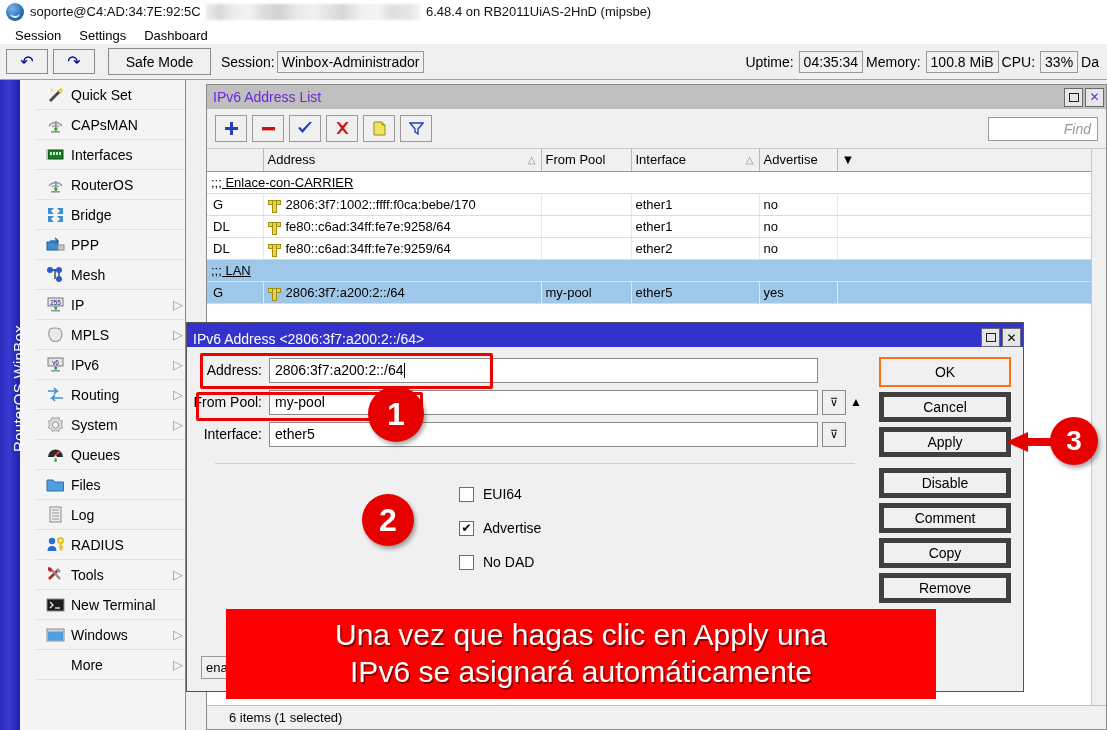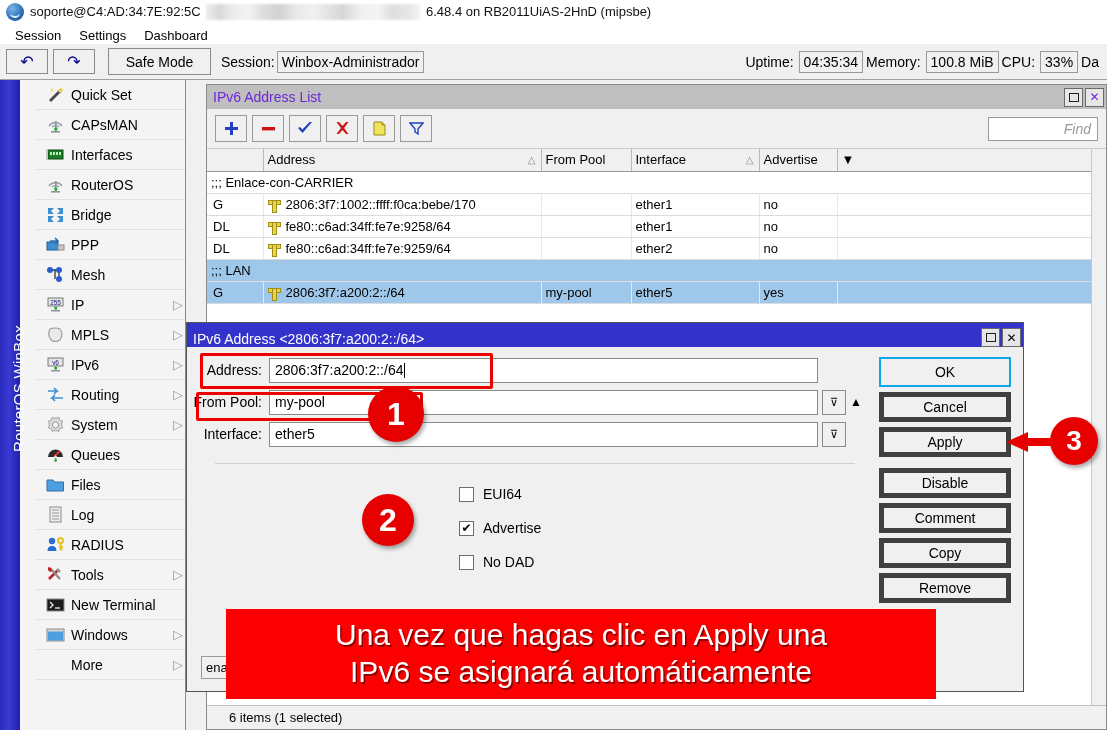--- a/index.html
+++ b/index.html
@@ -134,21 +134,21 @@
   table.lst th{
     background:#f0f0f0;border-right:1px solid #b8b8b8;border-bottom:1px solid #9a9a9a;
     font-weight:normal;font-size:13px;text-align:left;padding:3px 4px;height:22px;
     position:relative;
   }
   table.lst th .sortmk{position:absolute;right:5px;top:5px;color:#8a8a8a;font-size:10px;}
   table.lst td{
     border-bottom:1px solid #dcdcdc;border-right:1px solid #e7e7e7;
     font-size:13px;padding:1px 4px;height:22px;white-space:nowrap;overflow:hidden;
   }
-  tr.comment td{background:#ffffff;}
+  tr.comment td{background:#ffffff;text-decoration:underline;}
   tr.comment.sel td, tr.row.sel td{background:#9ec7ea;}
   .cmt{padding-left:18px;}
   .flagcol{width:46px;padding-left:6px !important;}
   .addrcell{display:flex;align-items:center;gap:7px;}
   .pin{
     width:11px;height:13px;position:relative;flex:none;display:inline-block;
   }
   .pin:before{
     content:"";position:absolute;left:0;top:2px;width:11px;height:3px;background:#e8d44a;border:1px solid #a08f12;
   }
@@ -202,21 +202,21 @@
   .cbox{
     width:15px;height:15px;border:1px solid #6e6e6e;background:#fff;margin-right:9px;
     display:flex;align-items:center;justify-content:center;font-size:12px;cursor:pointer;
   }
   .sep{position:absolute;left:28px;top:116px;width:640px;height:1px;background:#cfcfcf;}
   .btncol{position:absolute;right:12px;top:10px;width:132px;}
   .dbtn{
     width:132px;height:30px;border:5px solid #404040;background:#f0f0f0;
     display:flex;align-items:center;justify-content:center;font-size:14px;margin-bottom:5px;cursor:pointer;
   }
-  .dbtn.def{border:2px solid #0ea5e9;}
+  .dbtn.def{border:2px solid #f97316;}
   .dbtn.gap{margin-top:11px;}
   .dstatus{
     position:absolute;left:14px;bottom:14px;width:88px;height:23px;
     border:1px solid #9a9a9a;background:#f0f0f0;display:flex;align-items:center;
     padding:0 4px;font-size:13px;overflow:hidden;
   }
 
   
   .hl{position:absolute;border:3px solid #ee0000;border-radius:2px;pointer-events:none;}
   #hl-address{left:200px;top:353px;width:293px;height:36px;}

